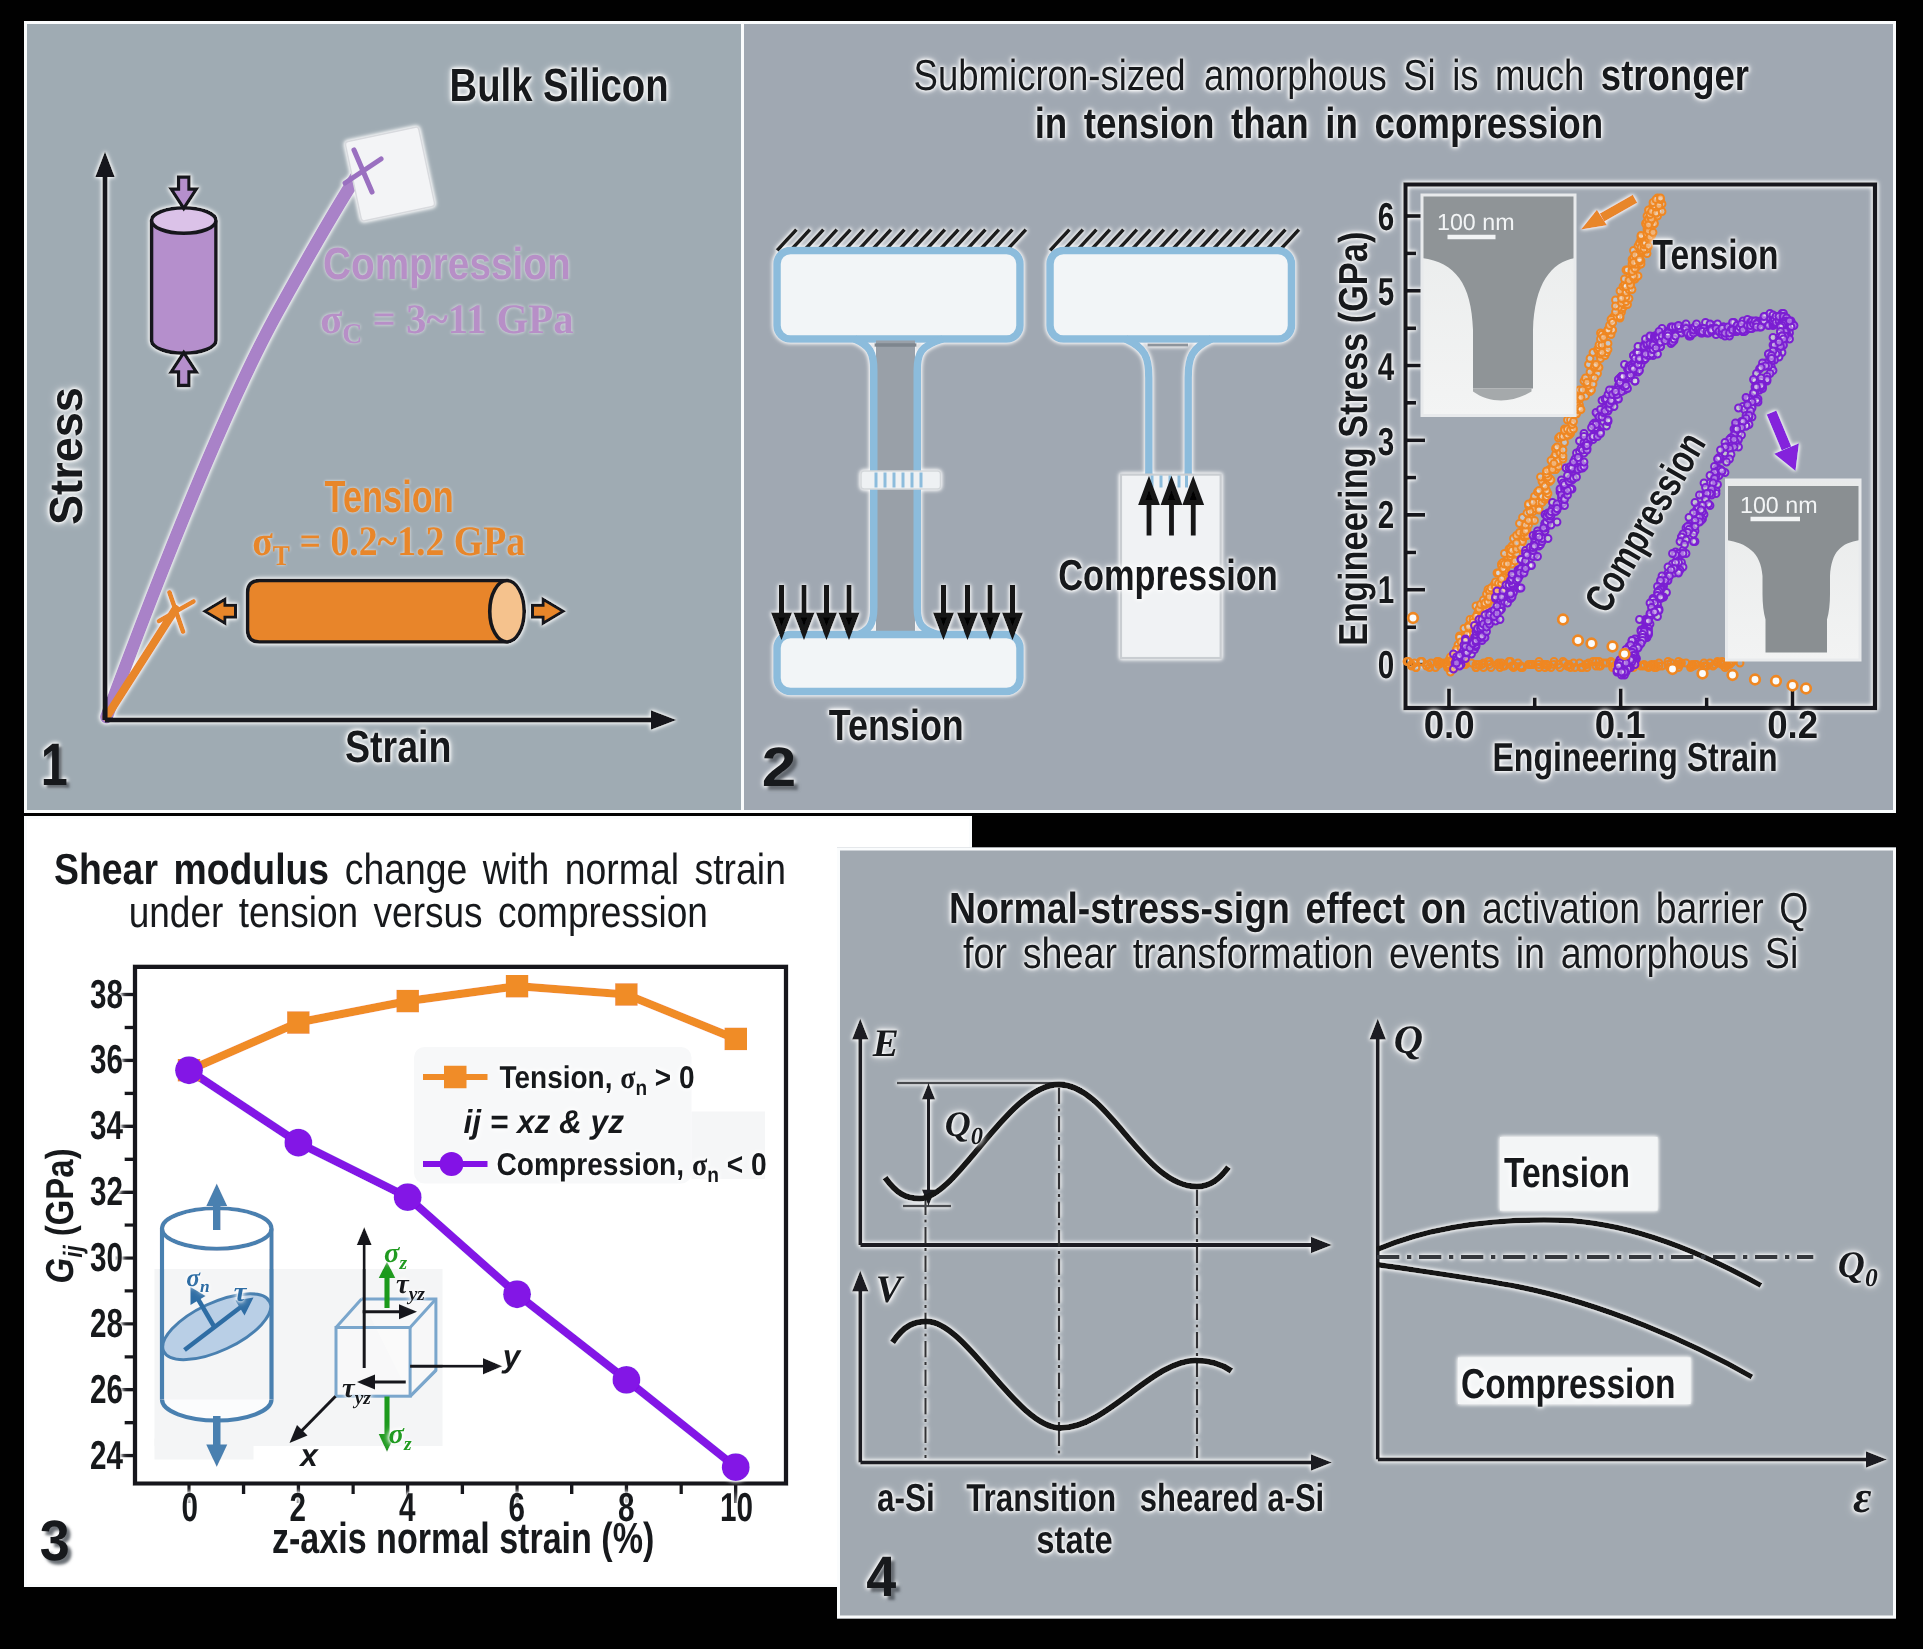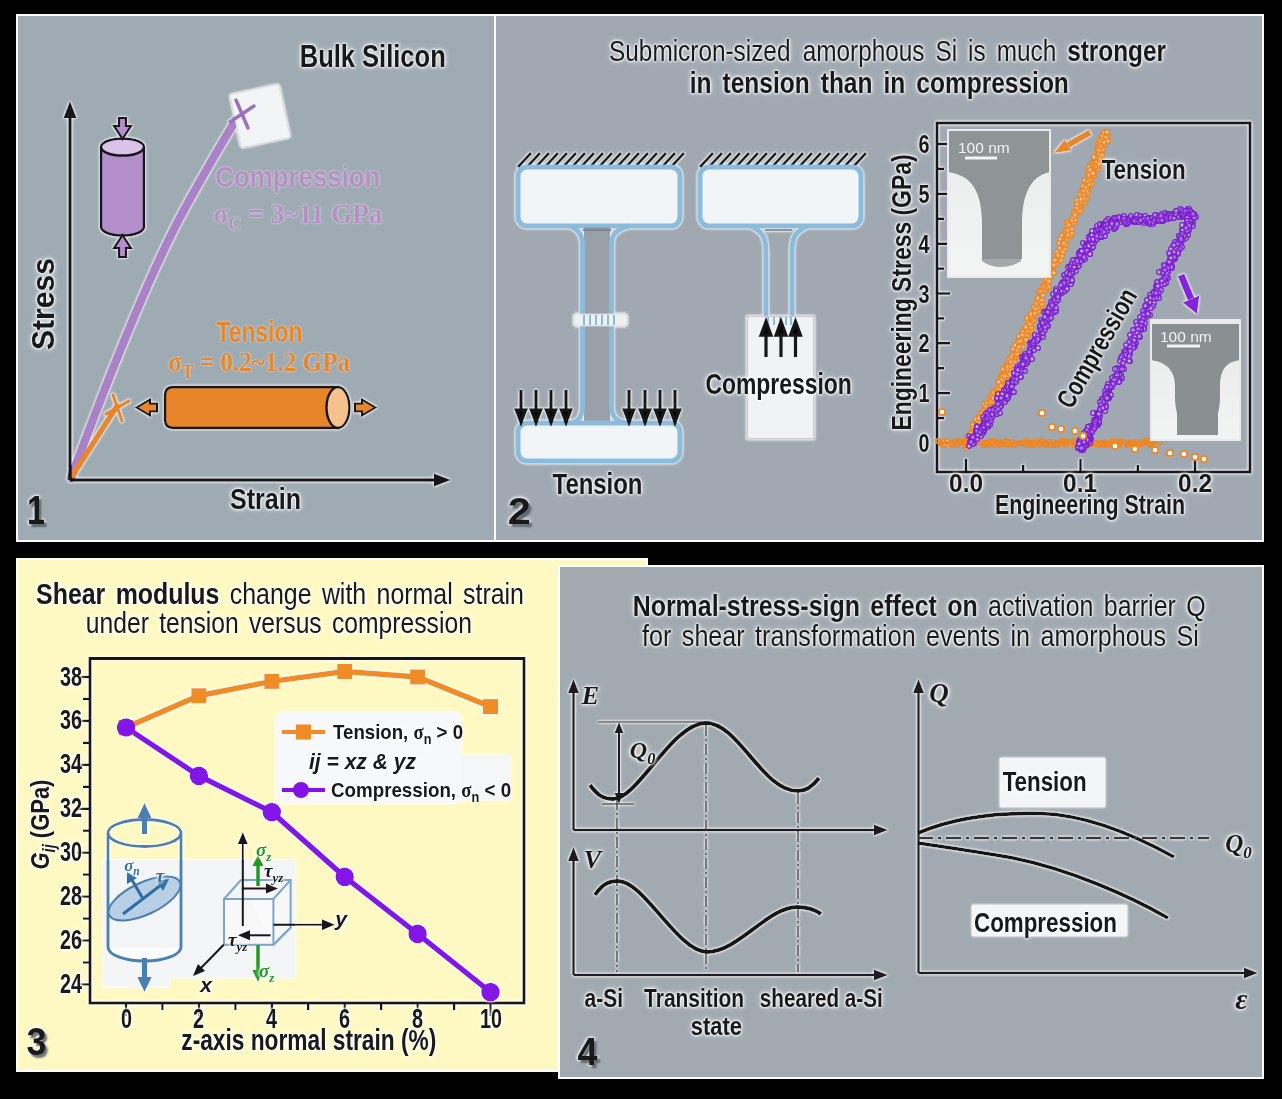--- a/index.html
+++ b/index.html
@@ -1920,21 +1920,21 @@
       <div class="t" style="font-size:26px;line-height:30px;left:420.5px;top:314.3px;transform:scaleX(0.760);transform-origin:100% 50%;">2</div>
       <div class="t" style="font-size:26px;line-height:30px;left:420.5px;top:264.5px;transform:scaleX(0.760);transform-origin:100% 50%;">3</div>
       <div class="t" style="font-size:26px;line-height:30px;left:420.5px;top:214.7px;transform:scaleX(0.760);transform-origin:100% 50%;">4</div>
       <div class="t" style="font-size:26px;line-height:30px;left:420.5px;top:164.9px;transform:scaleX(0.760);transform-origin:100% 50%;">5</div>
       <div class="t" style="font-size:26px;line-height:30px;left:420.5px;top:115.0px;transform:scaleX(0.760);transform-origin:100% 50%;">6</div>
       <div class="t" style="font-size:26px;line-height:30px;left:453.9px;top:454.0px;transform:scaleX(0.940);transform-origin:50% 50%;">0.0</div>
       <div class="t" style="font-size:26px;line-height:30px;left:568.4px;top:454.0px;transform:scaleX(0.940);transform-origin:50% 50%;">0.1</div>
       <div class="t" style="font-size:26px;line-height:30px;left:682.9px;top:454.0px;transform:scaleX(0.940);transform-origin:50% 50%;">0.2</div>
       <div class="t num" style="font-size:37px;line-height:43px;left:15.2px;top:476.0px;transform:scaleX(1.118);transform-origin:50% 50%;">2</div>
     </div>
-    <div class="p" style="left:16px;top:558px;width:632px;height:514px;background:#fef9c3;">
+    <div class="p" style="left:16px;top:544px;width:632px;height:514px;background:#ffffff;">
 <svg width="520" height="510" viewBox="0 0 520 510">
 <g filter="url(#wg)">
 <rect x="74" y="100.5" width="434" height="344.5" fill="none" stroke="#17181a" stroke-width="3"></rect>
 <g stroke="#17181a" stroke-width="2.4">
             <line x1="74" y1="426.4" x2="61.0" y2="426.4"></line>
             <line x1="74" y1="404.5" x2="67.0" y2="404.5"></line>
             <line x1="74" y1="382.5" x2="61.0" y2="382.5"></line>
             <line x1="74" y1="360.6" x2="67.0" y2="360.6"></line>
             <line x1="74" y1="338.6" x2="61.0" y2="338.6"></line>
             <line x1="74" y1="316.6" x2="67.0" y2="316.6"></line>

